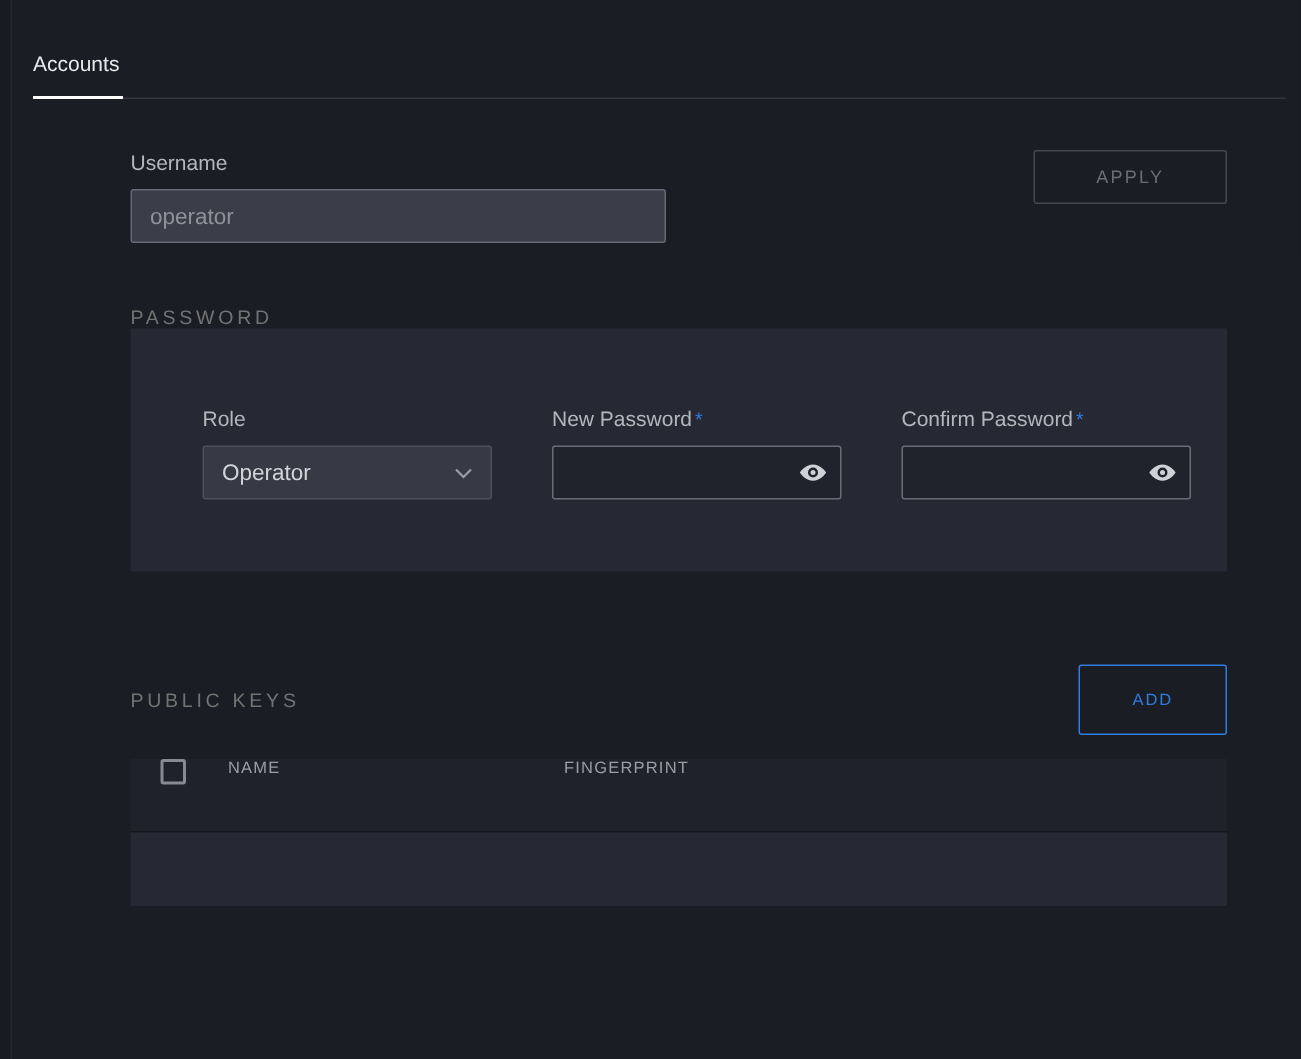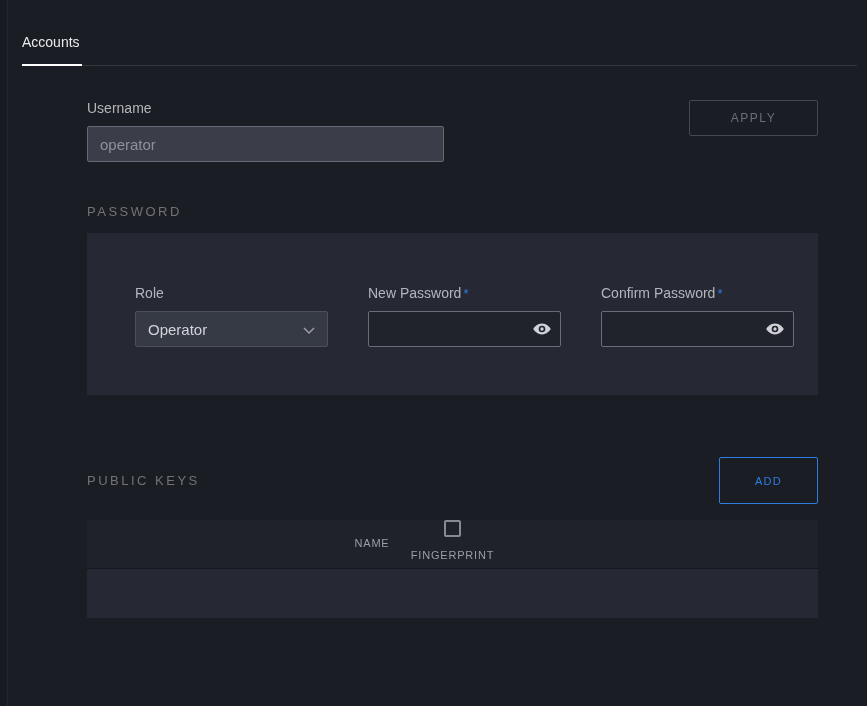--- a/index.html
+++ b/index.html
@@ -50,21 +50,20 @@
 
   
   .section-heading{
     font-size:13px; font-weight:400; letter-spacing:2.5px;
     color:#737373;
   }
   .password-heading{ margin-top:42px; }
 
   
   .panel{
-    margin-top:14px;
     background:#262934; border-radius:0;
     padding:52px 48px 48px 48px;
   }
   .panel-grid{
     display:grid;
     grid-template-columns:193px 193px 193px;
     column-gap:40px; row-gap:30px;
   }
   .req{ color:#2f7de1; font-size:13px; margin-left:2px; }
 
@@ -91,23 +90,23 @@
     display:flex; justify-content:space-between; align-items:center;
   }
   .add-btn{
     width:99px; height:47px;
     background:transparent; border:1px solid #2f7de1; border-radius:2px;
     color:#2f7de1; font-size:11px; letter-spacing:1.2px;
     cursor:pointer;
   }
   .table{ margin-top:16px; }
   .thead{
-    display:flex; align-items:center;
+    display:flex; align-items:flex-start;
     height:49px; padding:0 20px;
-    background:#1f222b; border-bottom:1px solid #15171e;flex-direction:column;
+    background:#1f222b; border-bottom:1px solid #15171e;
   }
   .checkbox{
     width:17px; height:17px;
     border:2px solid #878a92; border-radius:2px;
     background:transparent; cursor:pointer; flex:none;
   }
   .th{ font-size:11px; letter-spacing:0.8px; color:#9b9ea5; }
   .th-name{ margin-left:28px; width:224px; }
   .empty-row{ height:49px; background:#262934; }
 </style>

